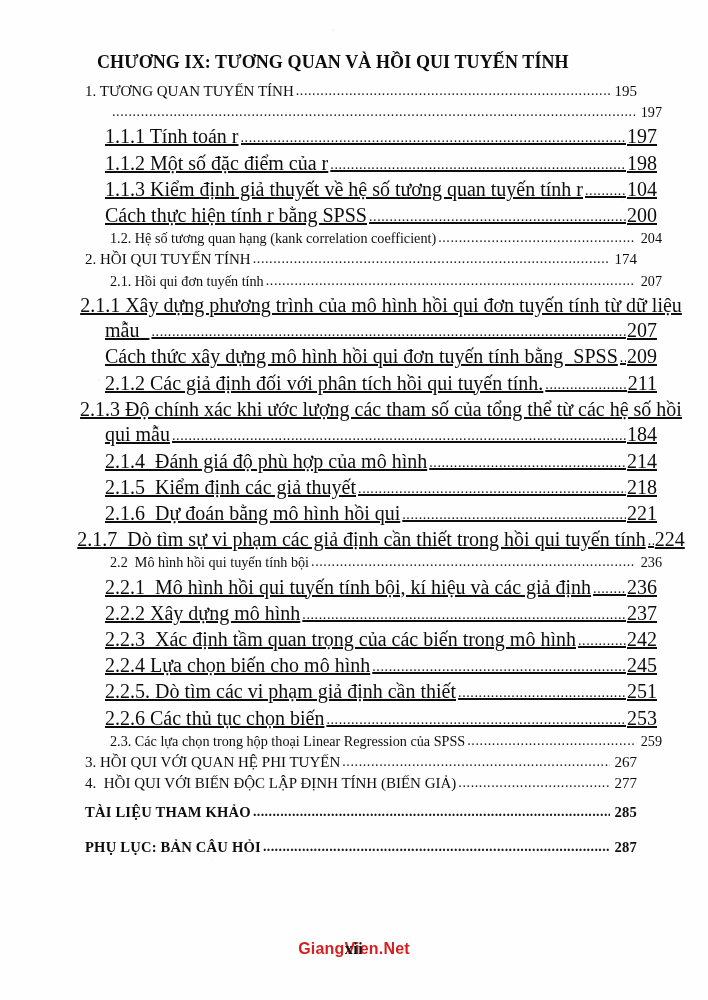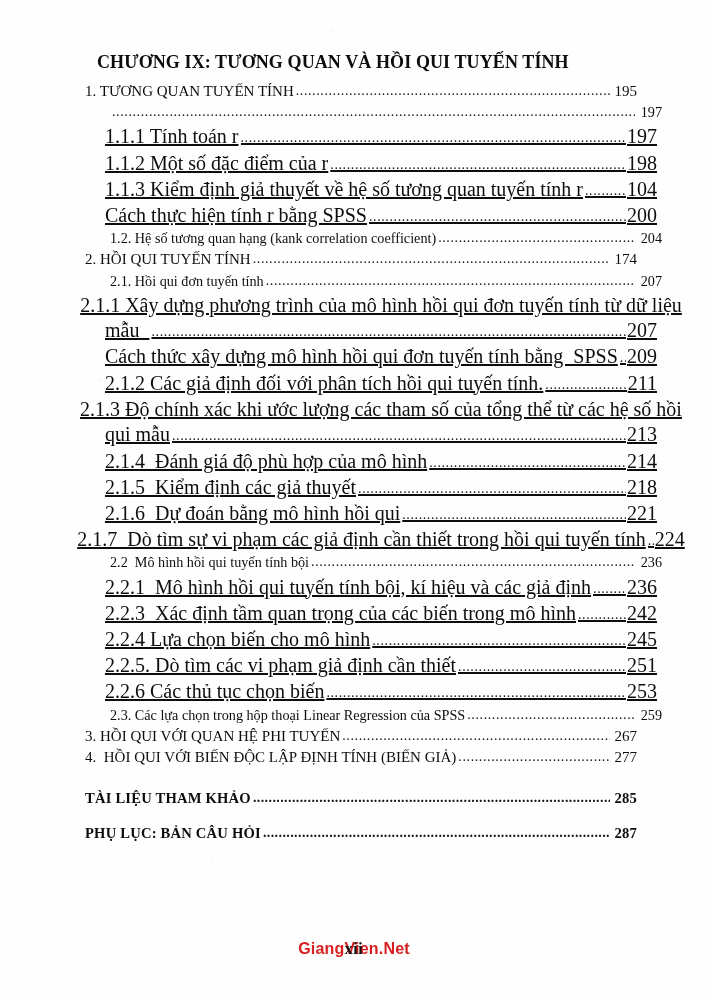--- a/index.html
+++ b/index.html
@@ -90,21 +90,21 @@
   .toc-row.cont-head { margin-bottom: 5.6px; }
 
   
   .lvl-0 { margin-left: 0px;  font-size: 15.0px; }
   .lvl-1 { margin-left: 25px; font-size: 14.2px; }
   .lvl-2 { margin-left: 20px; font-size: 20px; text-decoration: underline; }
 
   .upper  { font-size: 15.0px; }
 
   
-  .backmatter { margin-top: 26px; }
+  .backmatter { margin-top: 14px; }
   .backmatter .toc-row {
     font-weight: bold;
     font-size: 14.6px;
     letter-spacing: .2px;
     margin-bottom: 20px;
   }
   .backmatter .toc-leader::after { letter-spacing: .4px; }
 
   
   .footer {
@@ -209,21 +209,21 @@
           <span class="toc-label">2.1.2 Các giả định đối với phân tích hồi qui tuyến tính.</span>
           <span class="toc-leader"></span>
           <span class="toc-page">211</span>
         </div>
         <div class="toc-row lvl-2 cont-head">
           <span class="toc-label">2.1.3 Độ chính xác khi ước lượng các tham số của tổng thể từ các hệ số hồi</span>
         </div>
         <div class="toc-row lvl-2">
           <span class="toc-label">qui mẫu</span>
           <span class="toc-leader"></span>
-          <span class="toc-page">213</span>
+          <span class="toc-page">184</span>
         </div>
         <div class="toc-row lvl-2">
           <span class="toc-label">2.1.4  Đánh giá độ phù hợp của mô hình</span>
           <span class="toc-leader"></span>
           <span class="toc-page">214</span>
         </div>
         <div class="toc-row lvl-2">
           <span class="toc-label">2.1.5  Kiểm định các giả thuyết</span>
           <span class="toc-leader"></span>
           <span class="toc-page">218</span>
@@ -240,20 +240,25 @@
         </div>
         <div class="toc-row lvl-1">
           <span class="toc-label">2.2  Mô hình hồi qui tuyến tính bội</span>
           <span class="toc-leader"></span>
           <span class="toc-page">236</span>
         </div>
         <div class="toc-row lvl-2">
           <span class="toc-label">2.2.1  Mô hình hồi qui tuyến tính bội, kí hiệu và các giả định</span>
           <span class="toc-leader"></span>
           <span class="toc-page">236</span>
+        </div>
+        <div class="toc-row lvl-2">
+          <span class="toc-label">2.2.2 Xây dựng mô hình</span>
+          <span class="toc-leader"></span>
+          <span class="toc-page">237</span>
         </div>
         <div class="toc-row lvl-2">
           <span class="toc-label">2.2.3  Xác định tầm quan trọng của các biến trong mô hình</span>
           <span class="toc-leader"></span>
           <span class="toc-page">242</span>
         </div>
         <div class="toc-row lvl-2">
           <span class="toc-label">2.2.4 Lựa chọn biến cho mô hình</span>
           <span class="toc-leader"></span>
           <span class="toc-page">245</span>

